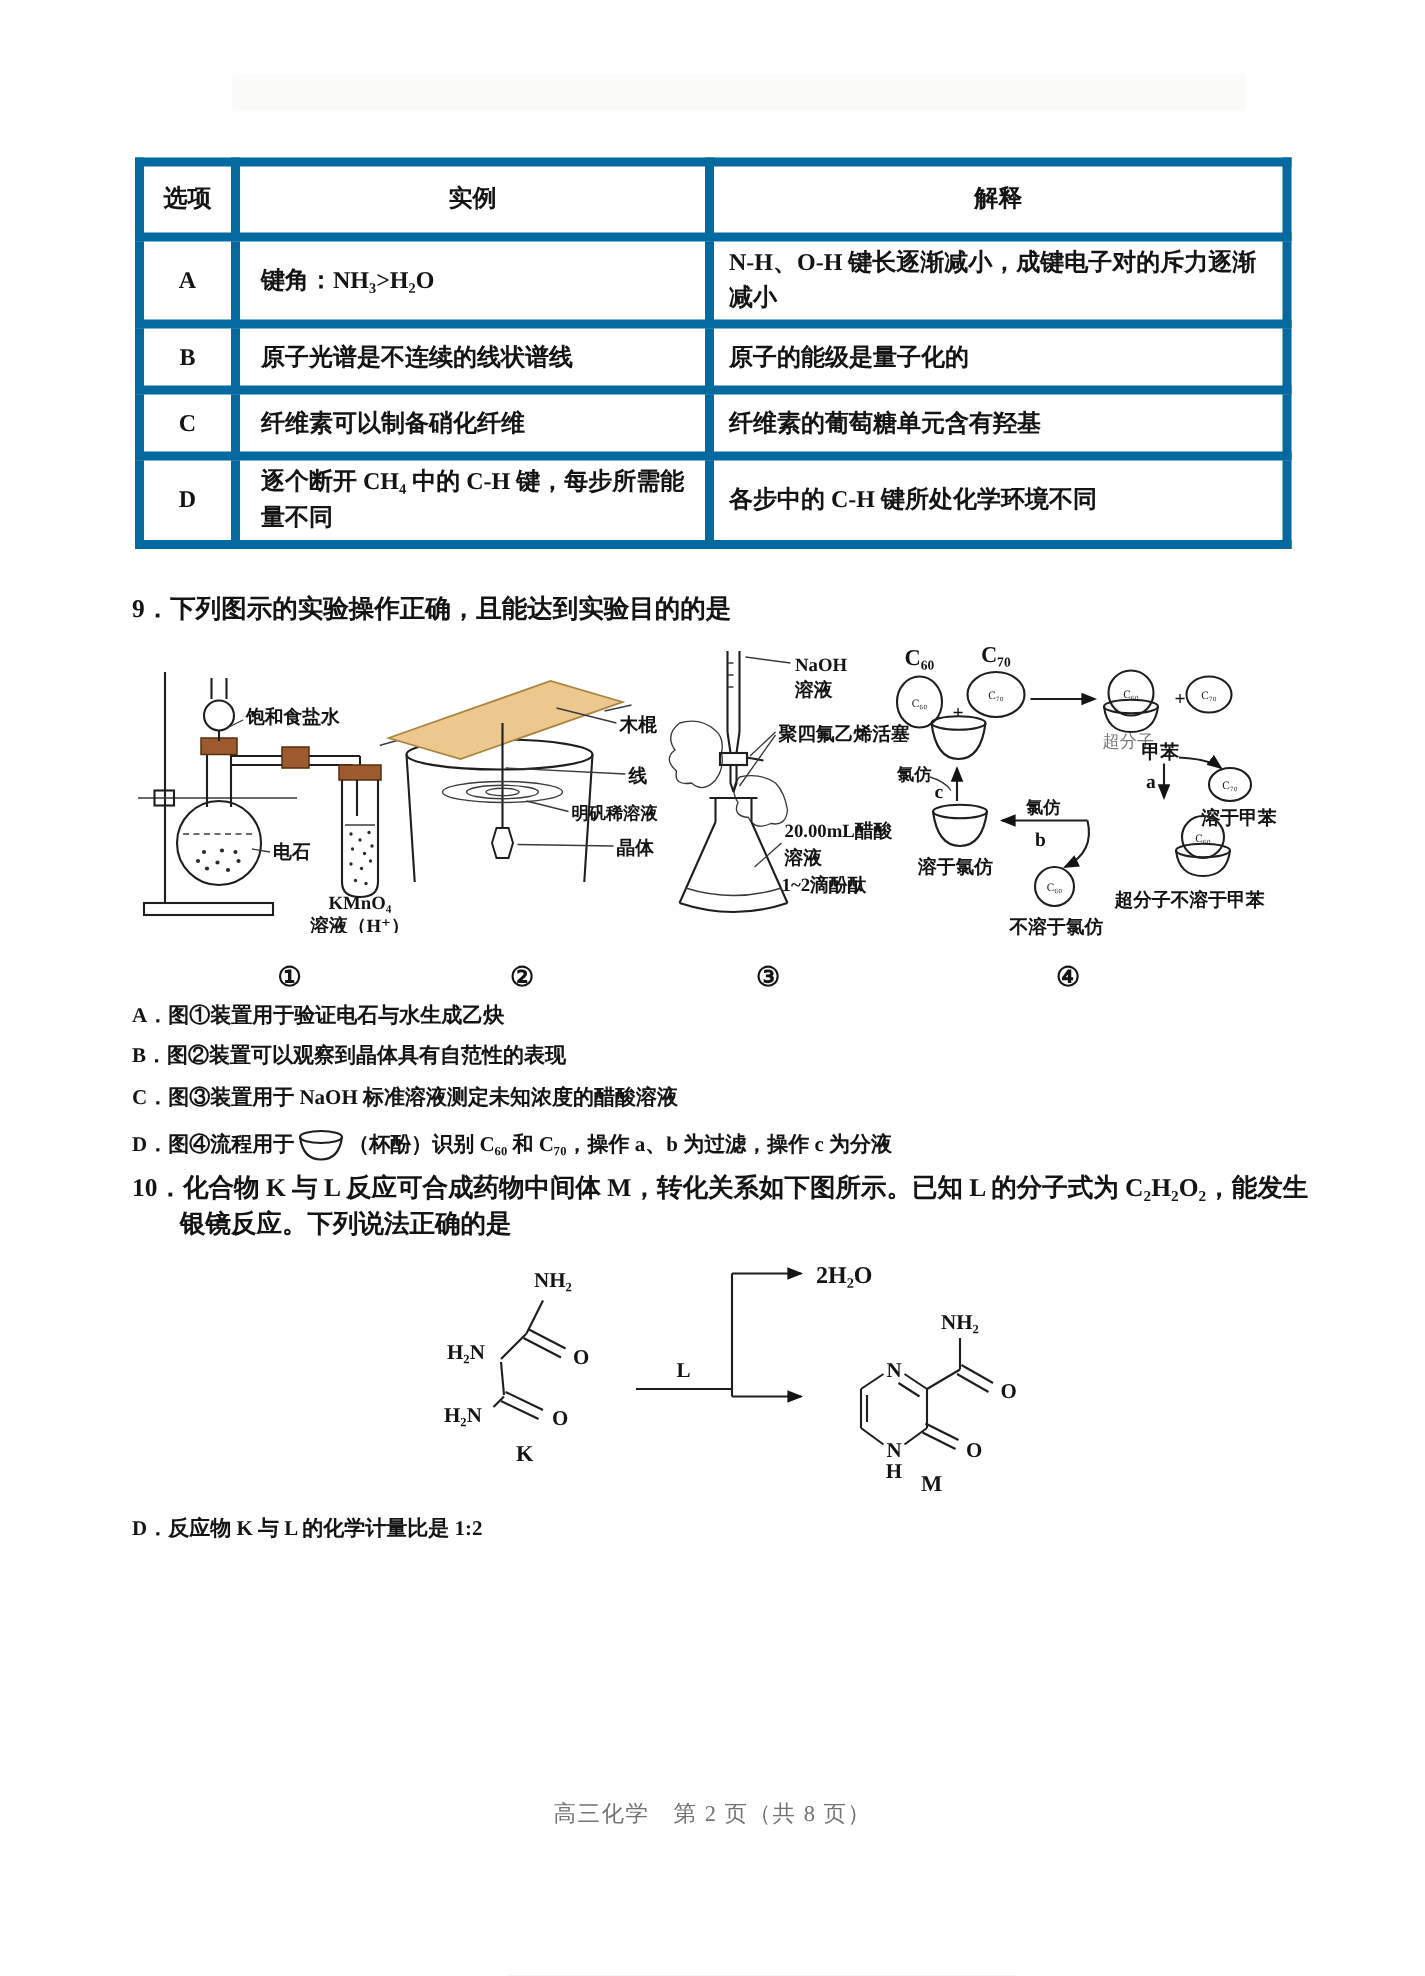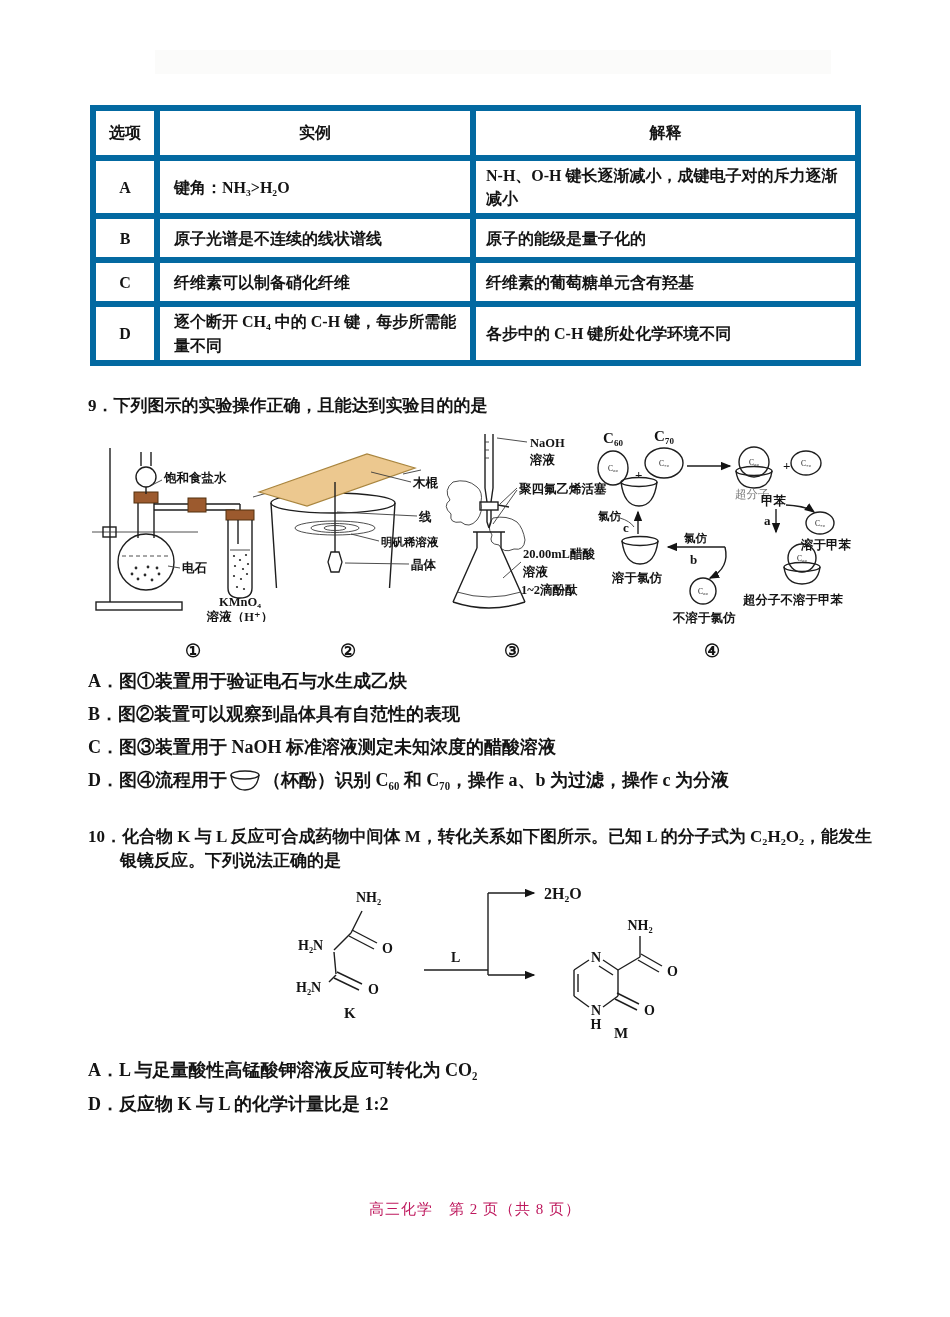--- a/index.html
+++ b/index.html
@@ -11,26 +11,26 @@
   .hang{padding-left:32px;text-indent:-32px;}
   table.q8t{border-collapse:collapse;margin-top:9px;margin-left:2px;font-weight:bold;table-layout:fixed;}
   .q8t th,.q8t td{border:6px solid #0369a1;font-size:16px;line-height:1.45;padding:3px 10px;}
   .q8t th{font-weight:bold;height:38px;}
   .optcell{text-align:center;}
   .excell{padding-left:14px !important;}
   .q9figs{position:relative;height:214px;margin-top:8px;}
   .fig{position:absolute;}
   .fignums{position:relative;height:24px;font-size:18px;font-weight:bold;}
   .fignums span{position:absolute;top:0;}
-  .opt{font-size:18px;font-weight:bold;margin-top:9px;line-height:1.35;}
+  .opt{font-size:14px;font-weight:bold;margin-top:9px;line-height:1.35;}
   .optD{display:flex;align-items:center;gap:1px;}
-  .q10stem{margin-top:32px;}
+  .q10stem{margin-top:4px;}
   .scheme{position:relative;height:170px;margin-top:4px;}
   .footer{position:absolute;top:1200px;left:0;width:950px;text-align:center;
-          font-size:15px;color:#be185d;font-weight:normal;letter-spacing:1px;}
+          font-size:15px;color:#737373;font-weight:normal;letter-spacing:1px;}
   svg text{font-family:"Liberation Serif","DejaVu Serif",serif;font-weight:bold;fill:#141414;}
   svg .tiny{font-size:7.5px;font-weight:normal;}
   svg .lbl{font-size:12.5px;}
   svg .lbl11{font-size:11.5px;}
   svg .gray{fill:#787878;font-weight:normal;}
   svg .ln{stroke:#1e1e1e;stroke-width:1.4;fill:none;}
   svg .thin{stroke:#3a3a3a;stroke-width:0.9;fill:none;}
   svg .cork{fill:#9c5a2e;stroke:#53300f;stroke-width:1;}
   .cupglyph{display:inline-block;vertical-align:middle;}
 </style>
@@ -305,18 +305,17 @@
         <line class="ln" x1="342" y1="82" x2="363" y2="94"></line>
         <text x="371" y="98" font-size="14">O</text>
 
         <line class="ln" x1="321" y1="115" x2="343" y2="126"></line>
         <line class="ln" x1="319" y1="121" x2="341" y2="132"></line>
         <text x="348" y="137" font-size="14">O</text>
         <text x="318" y="160" font-size="15">M</text>
       </svg>
     </div>
 
-    <div class="opt" style="margin-top:12px">A．L 与足量酸性高锰酸钾溶液反应可转化为 CO₂</div>
     <div class="opt">D．反应物 K 与 L 的化学计量比是 1:2</div>
   </div>
 
   <div class="footer">高三化学　第 2 页（共 8 页）</div>
 </div>
 
 </body></html>

